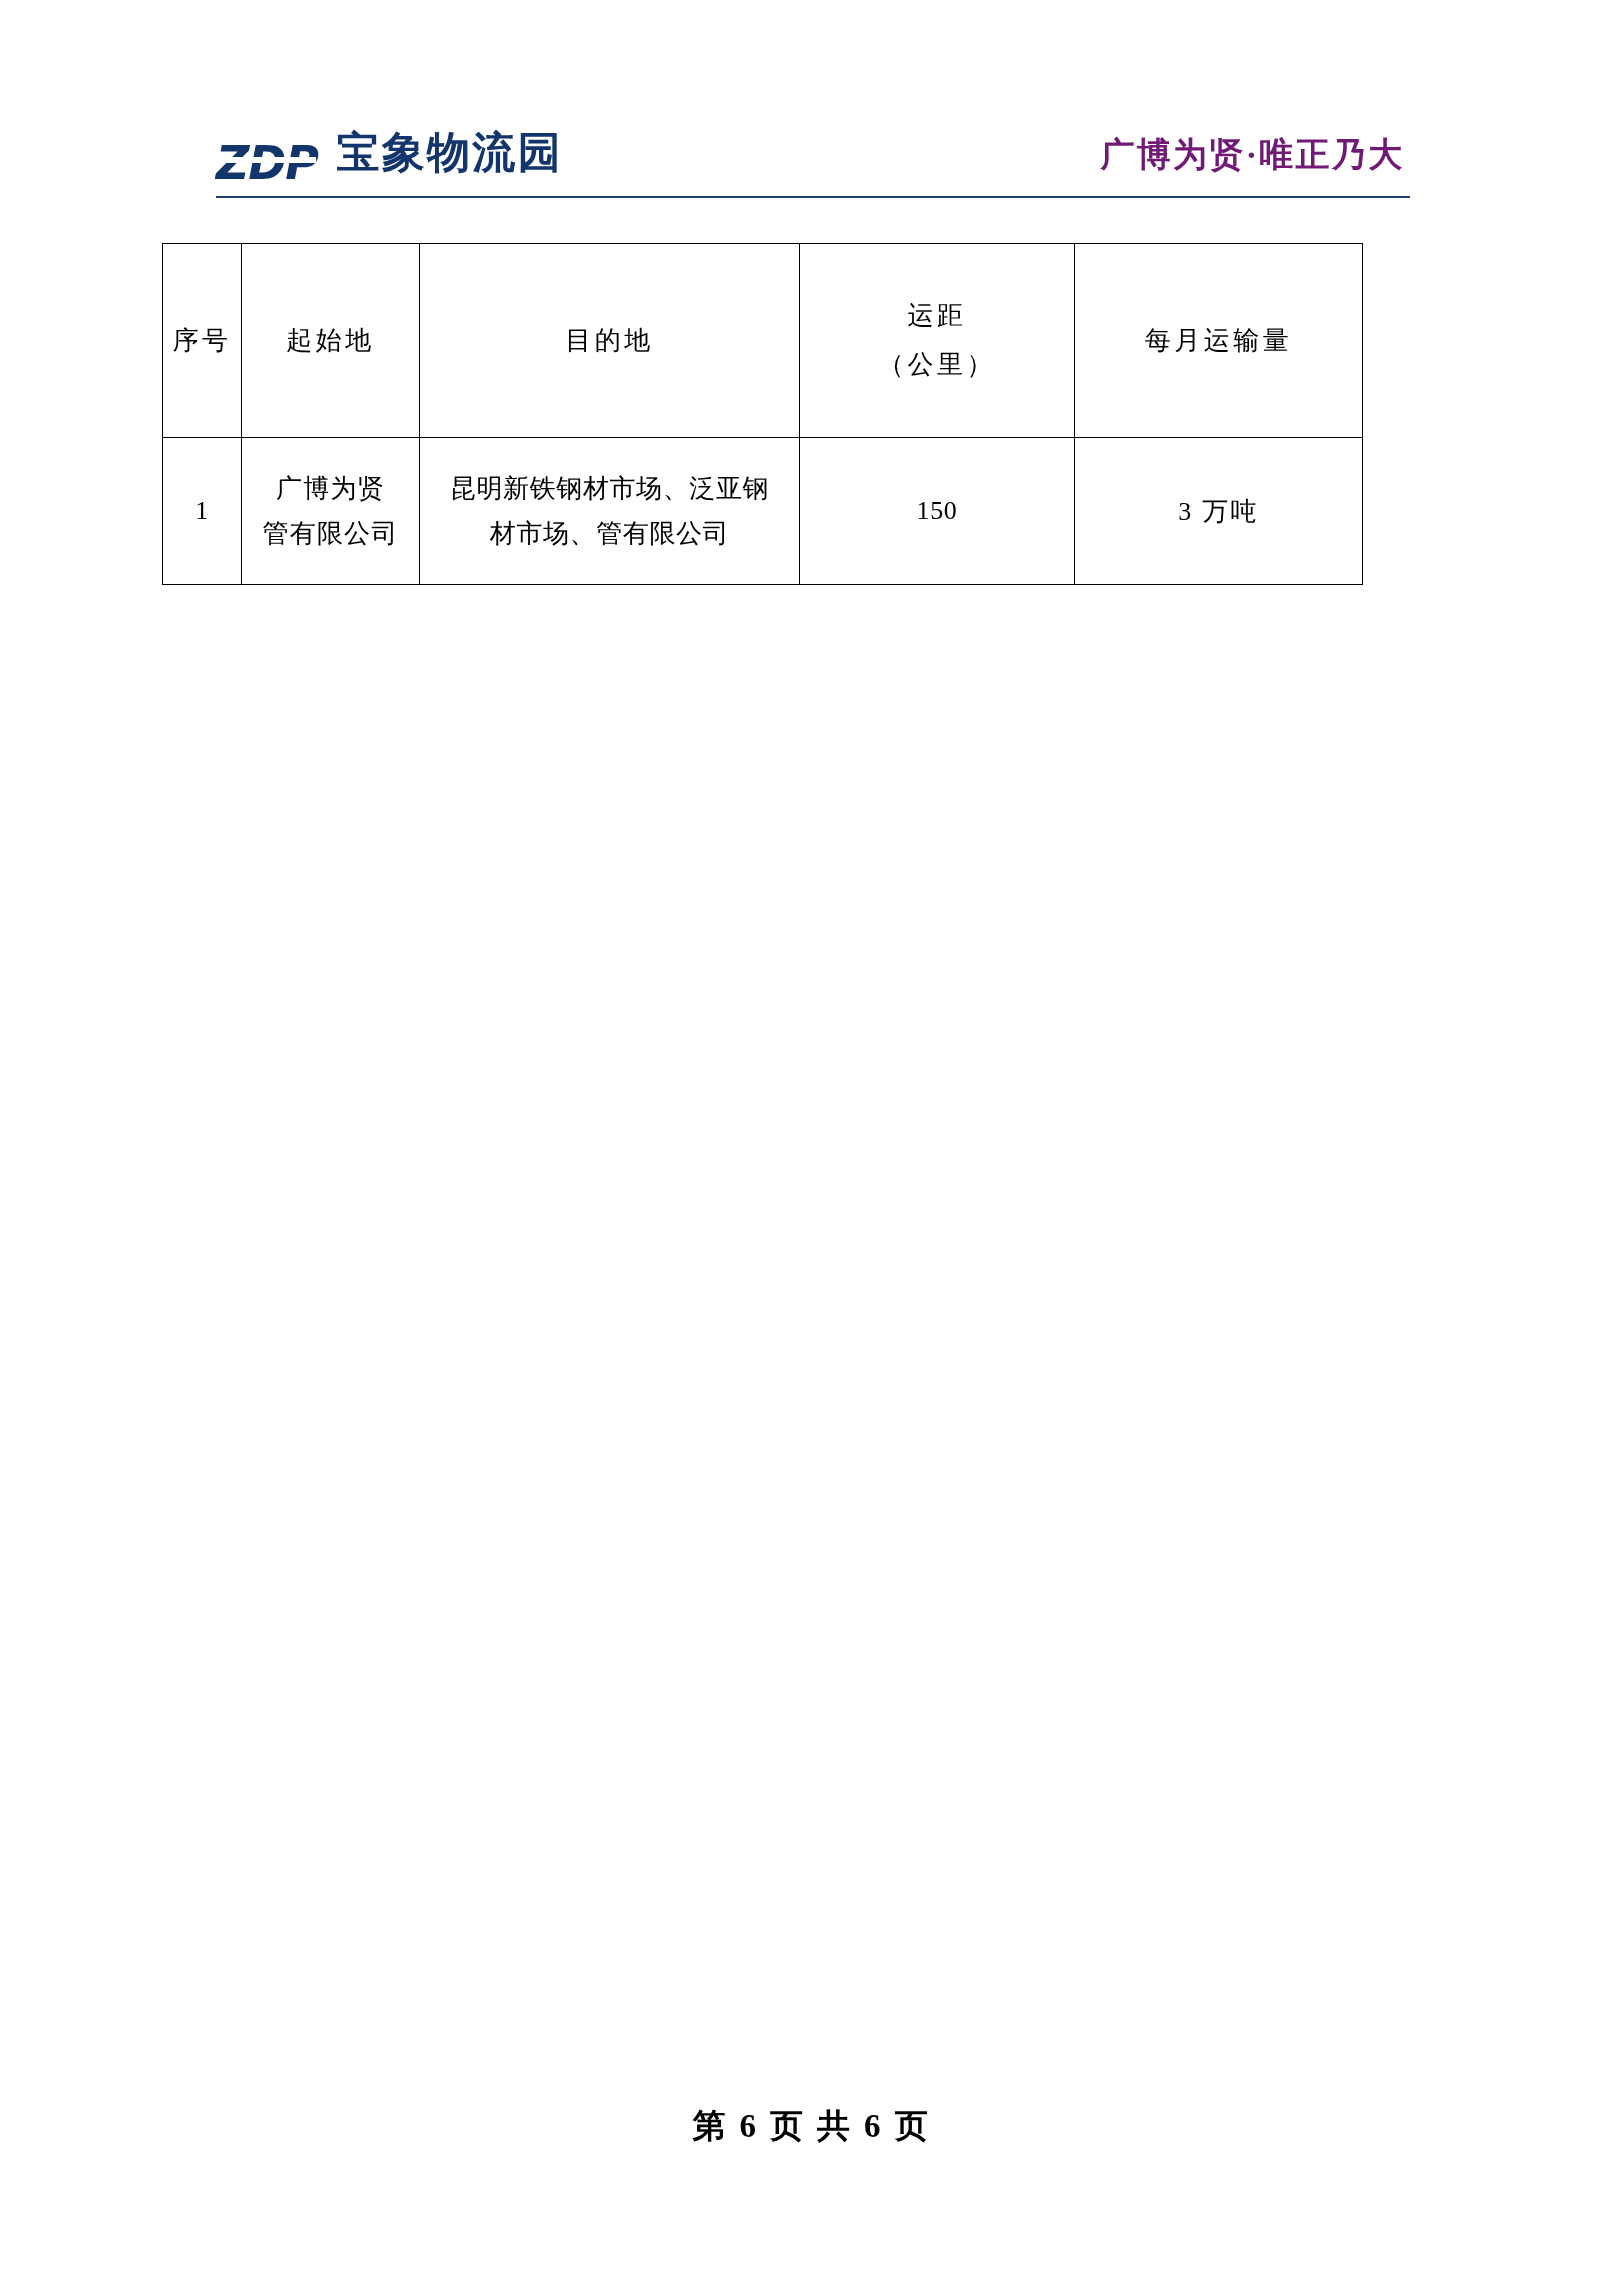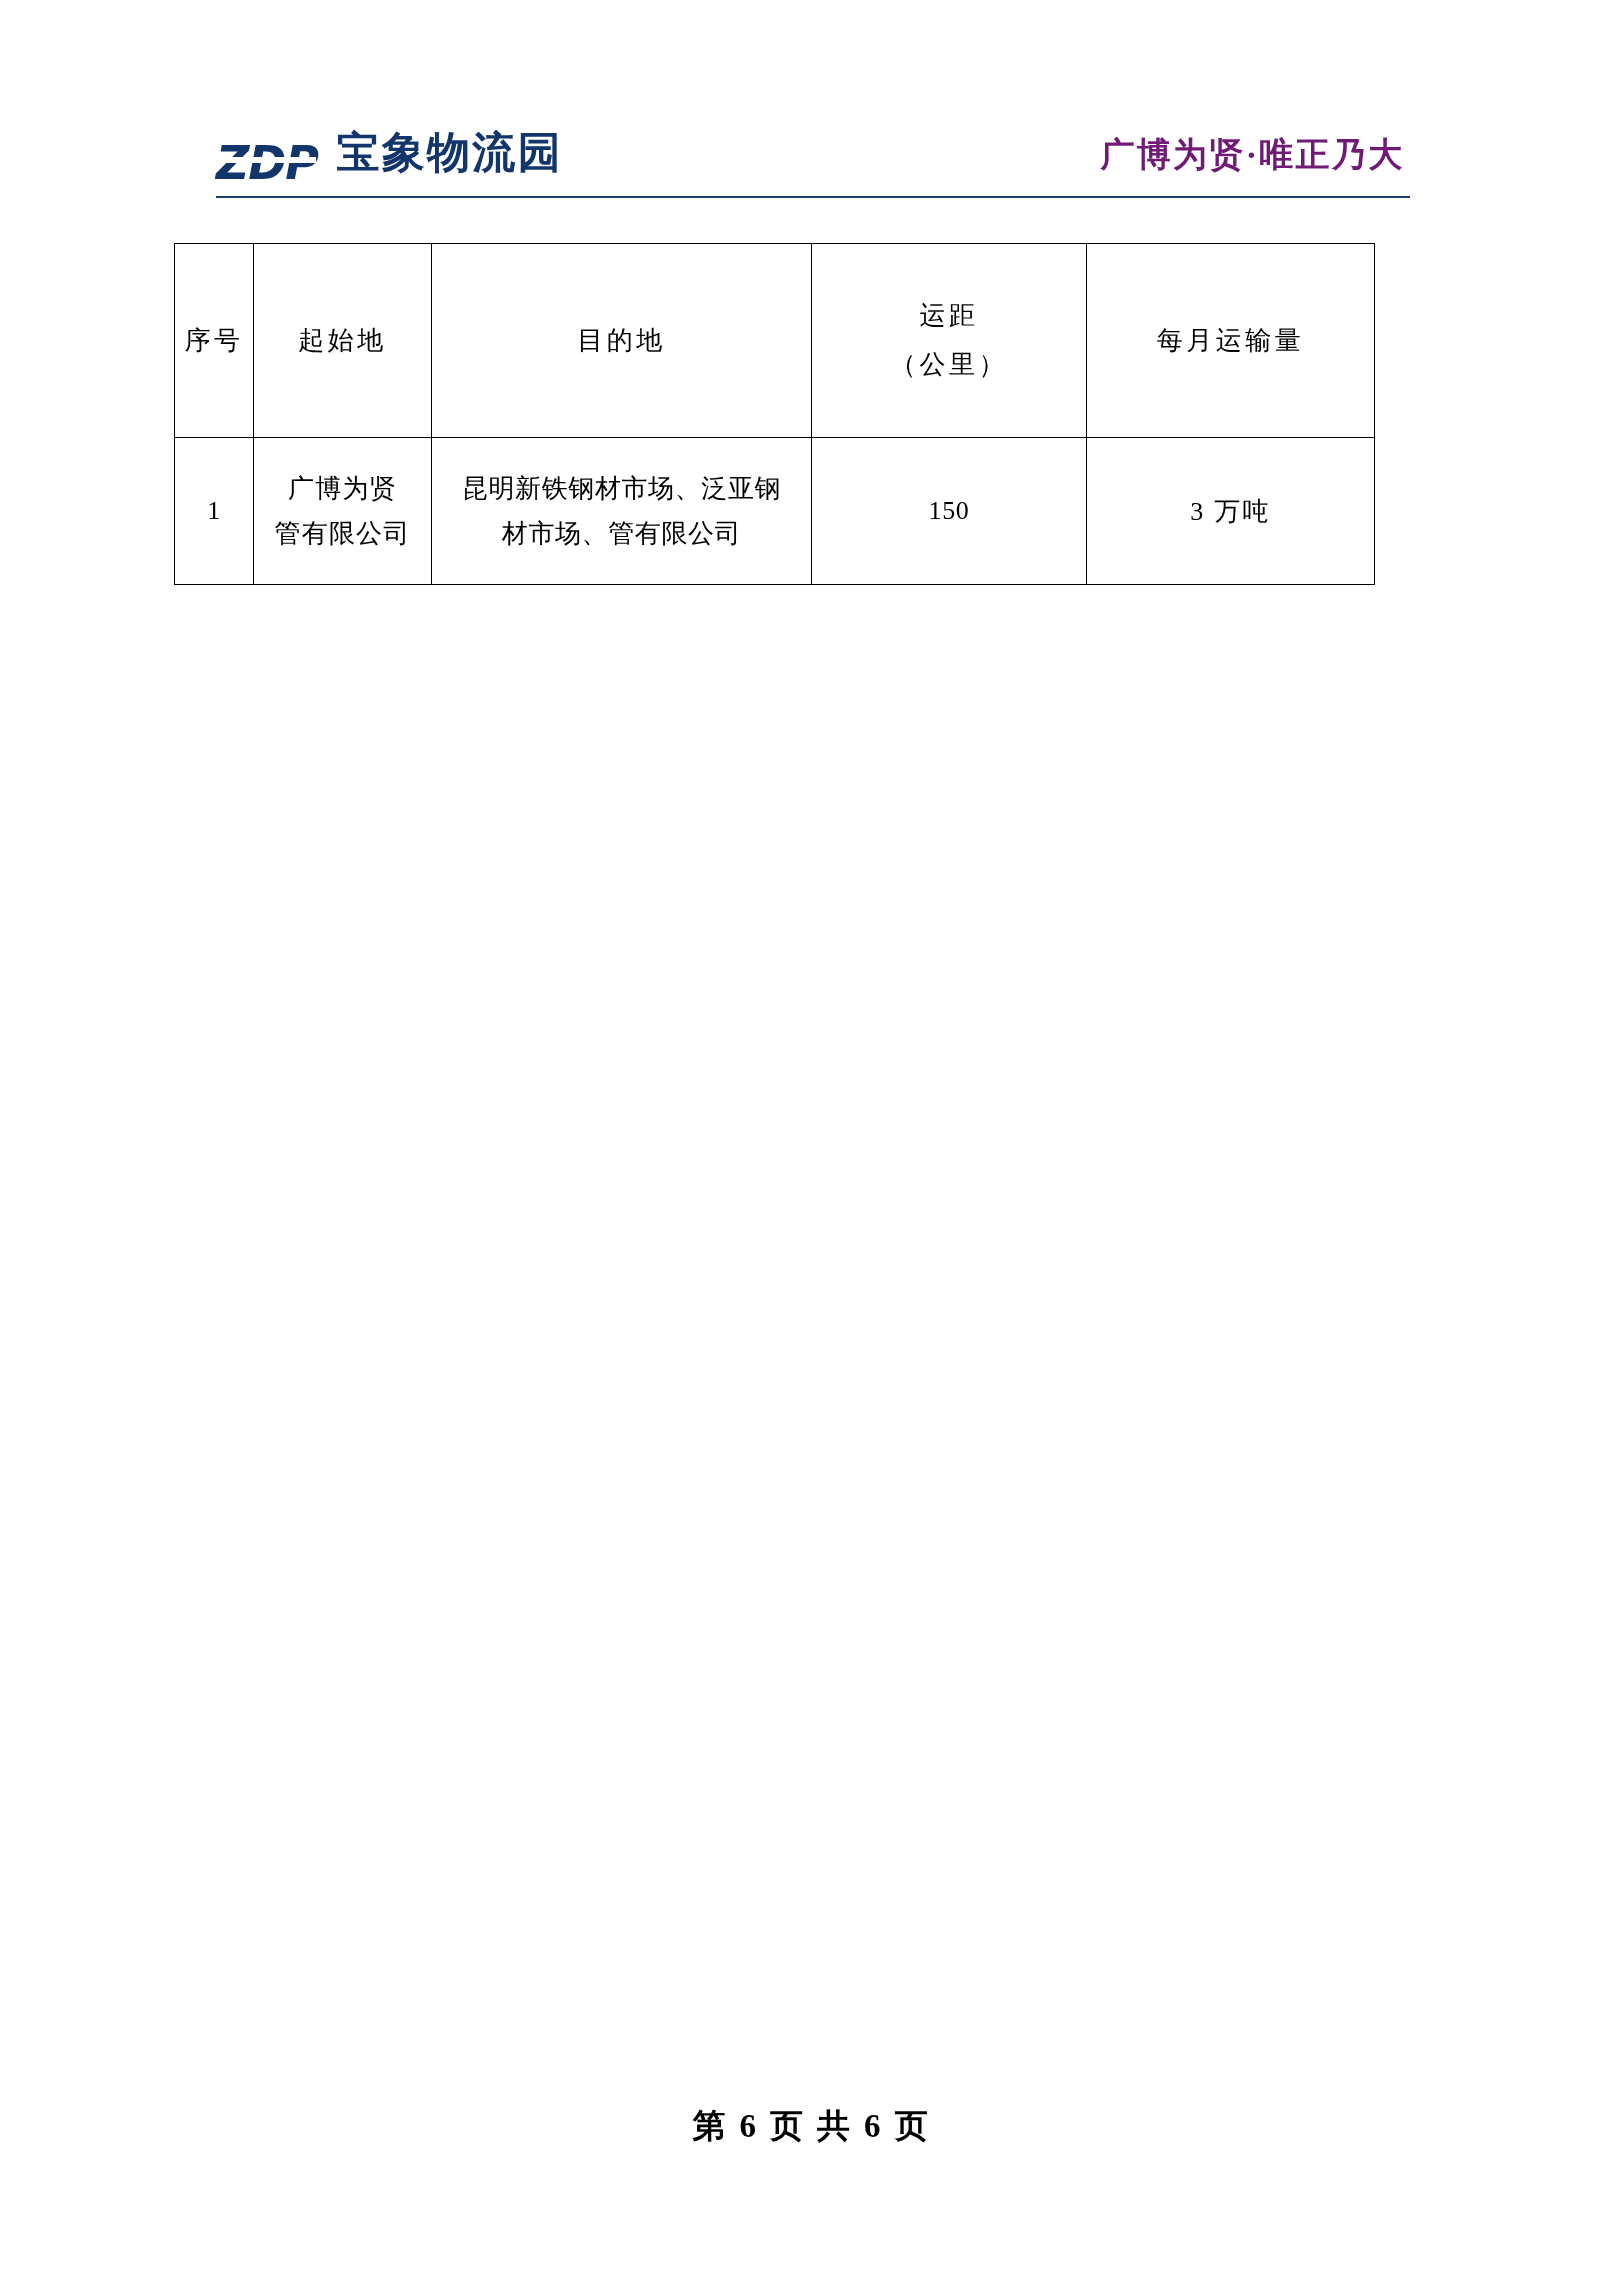--- a/index.html
+++ b/index.html
@@ -86,21 +86,20 @@
     width: 1194px;
     height: 1.8px;
     background: #1d3f70;
   }
   
   .table-wrap {
     position: absolute;
     left: 162px;
     top: 243px;
     width: 996px;
-    margin-left: 12px;
   }
   table.data {
     border-collapse: collapse;
     width: 1199px;
     table-layout: fixed;
   }
   table.data td, table.data th {
     border: 1.2px solid #000000;
     text-align: center;
     vertical-align: middle;

